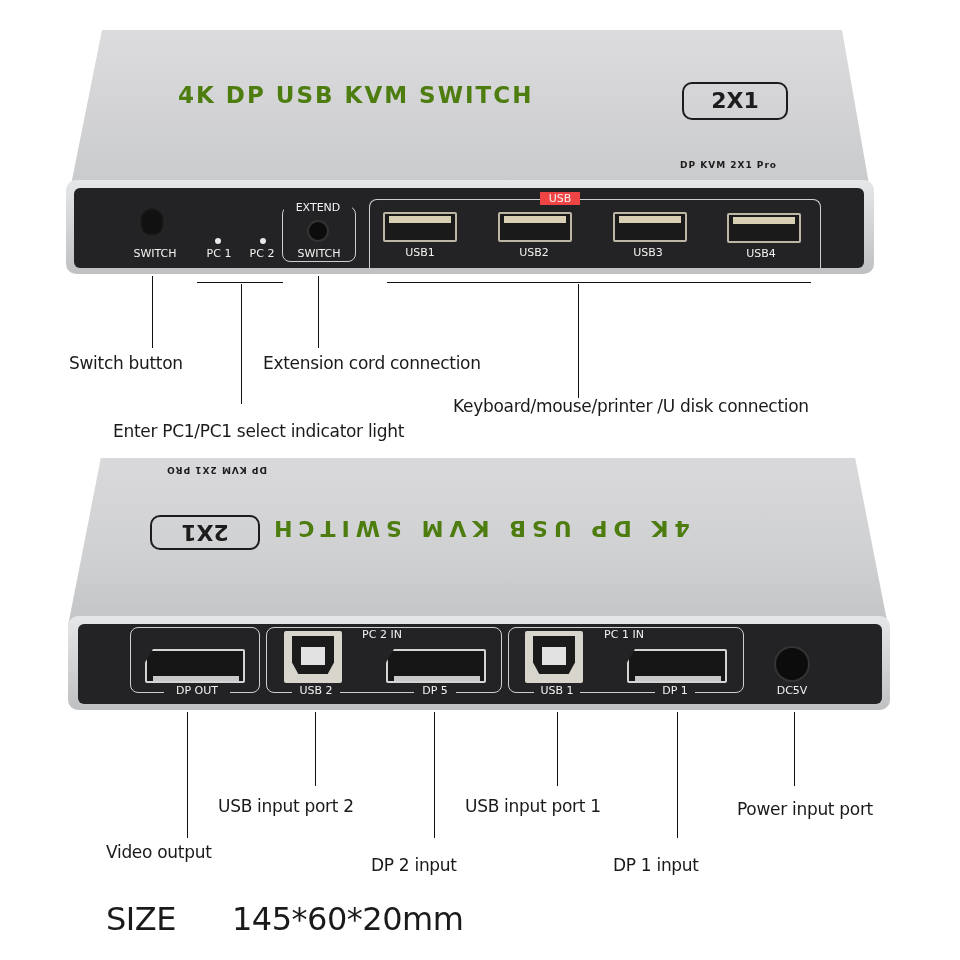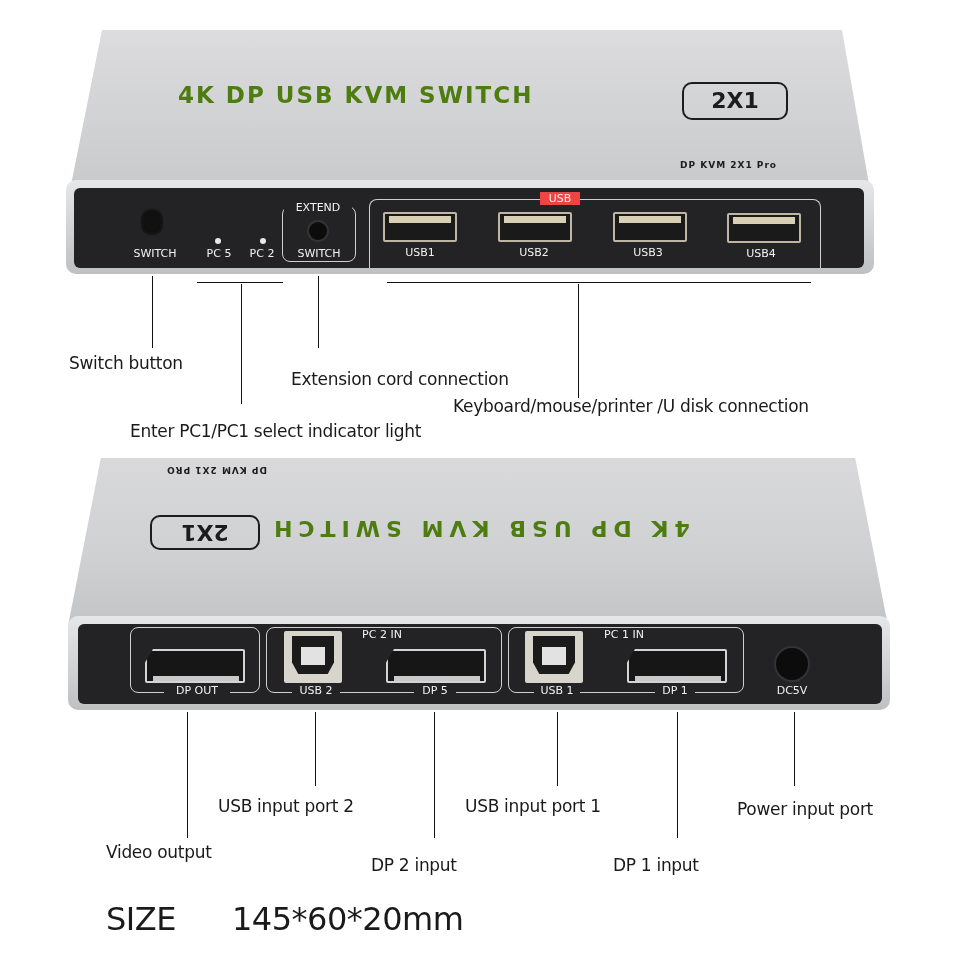--- a/index.html
+++ b/index.html
@@ -39,21 +39,21 @@
   <div class="small-model" style="left:680px;top:160px;">DP  KVM  2X1  Pro</div>
 
   <div class="front-rim" style="left:66px;top:180px;width:808px;height:94px;"></div>
   <div class="panel" style="left:74px;top:188px;width:790px;height:80px;"></div>
 
   <div class="btn-round" style="left:139px;top:207px;"></div>
   <div class="plabel" style="left:124px;top:247px;width:62px;">SWITCH</div>
 
   <div class="led" style="left:215px;top:238px;"></div>
   <div class="led" style="left:260px;top:238px;"></div>
-  <div class="plabel" style="left:200px;top:247px;width:38px;">PC 5</div>
+  <div class="plabel" style="left:200px;top:247px;width:38px;">PC 1</div>
   <div class="plabel" style="left:243px;top:247px;width:38px;">PC 2</div>
 
   <div class="group-box" style="left:282px;top:206px;width:72px;height:54px;"></div>
   <div class="plabel" style="left:284px;top:201px;width:68px;background:#232325;">EXTEND</div>
   <div class="jack" style="left:309px;top:222px;width:18px;height:18px;"></div>
   <div class="plabel" style="left:288px;top:247px;width:62px;background:#232325;">SWITCH</div>
 
   <div class="group-box" style="left:369px;top:199px;width:450px;height:68px;border-bottom:none;border-radius:8px 8px 0 0;"></div>
   <div class="plabel" style="left:540px;top:192px;width:40px;background:#ef4444;">USB</div>
 
@@ -65,24 +65,24 @@
   <div class="plabel" style="left:504px;top:246px;width:60px;">USB2</div>
   <div class="plabel" style="left:618px;top:246px;width:60px;">USB3</div>
   <div class="plabel" style="left:731px;top:247px;width:60px;">USB4</div>
 </div>
 
 <div class="vline" style="left:152px;top:276px;height:72px;"></div>
 <div class="callout" style="left:69px;top:353px;">Switch button</div>
 
 <div class="hline" style="left:197px;top:282px;width:86px;"></div>
 <div class="vline" style="left:241px;top:284px;height:120px;"></div>
-<div class="callout" style="left:113px;top:421px;margin-left:17px;">Enter PC1/PC1 select indicator light</div>
+<div class="callout" style="left:113px;top:421px;">Enter PC1/PC1 select indicator light</div>
 
 <div class="vline" style="left:318px;top:276px;height:72px;"></div>
-<div class="callout" style="left:263px;top:369px;margin-left:28px;">Extension cord connection</div>
+<div class="callout" style="left:263px;top:353px;">Extension cord connection</div>
 
 <div class="hline" style="left:387px;top:282px;width:424px;"></div>
 <div class="vline" style="left:578px;top:284px;height:114px;"></div>
 <div class="callout" style="left:453px;top:396px;">Keyboard/mouse/printer /U disk connection</div>
 
 <div>
   <div class="lid" style="left:68px;top:458px;width:820px;height:168px;clip-path:polygon(4% 0,96% 0,100% 100%,0 100%);border-radius:12px 12px 0 0;"></div>
   <div class="small-model flip" style="left:166px;top:465px;">DP  KVM 2X1 PRO</div>
   <div class="badge flip" style="left:150px;top:515px;width:106px;height:31px;line-height:31px;font-size:22px;">2X1</div>
   <div class="brand flip" style="left:268px;top:516px;font-size:22px;letter-spacing:6px;">4K  DP  USB  KVM  SWITCH</div>

